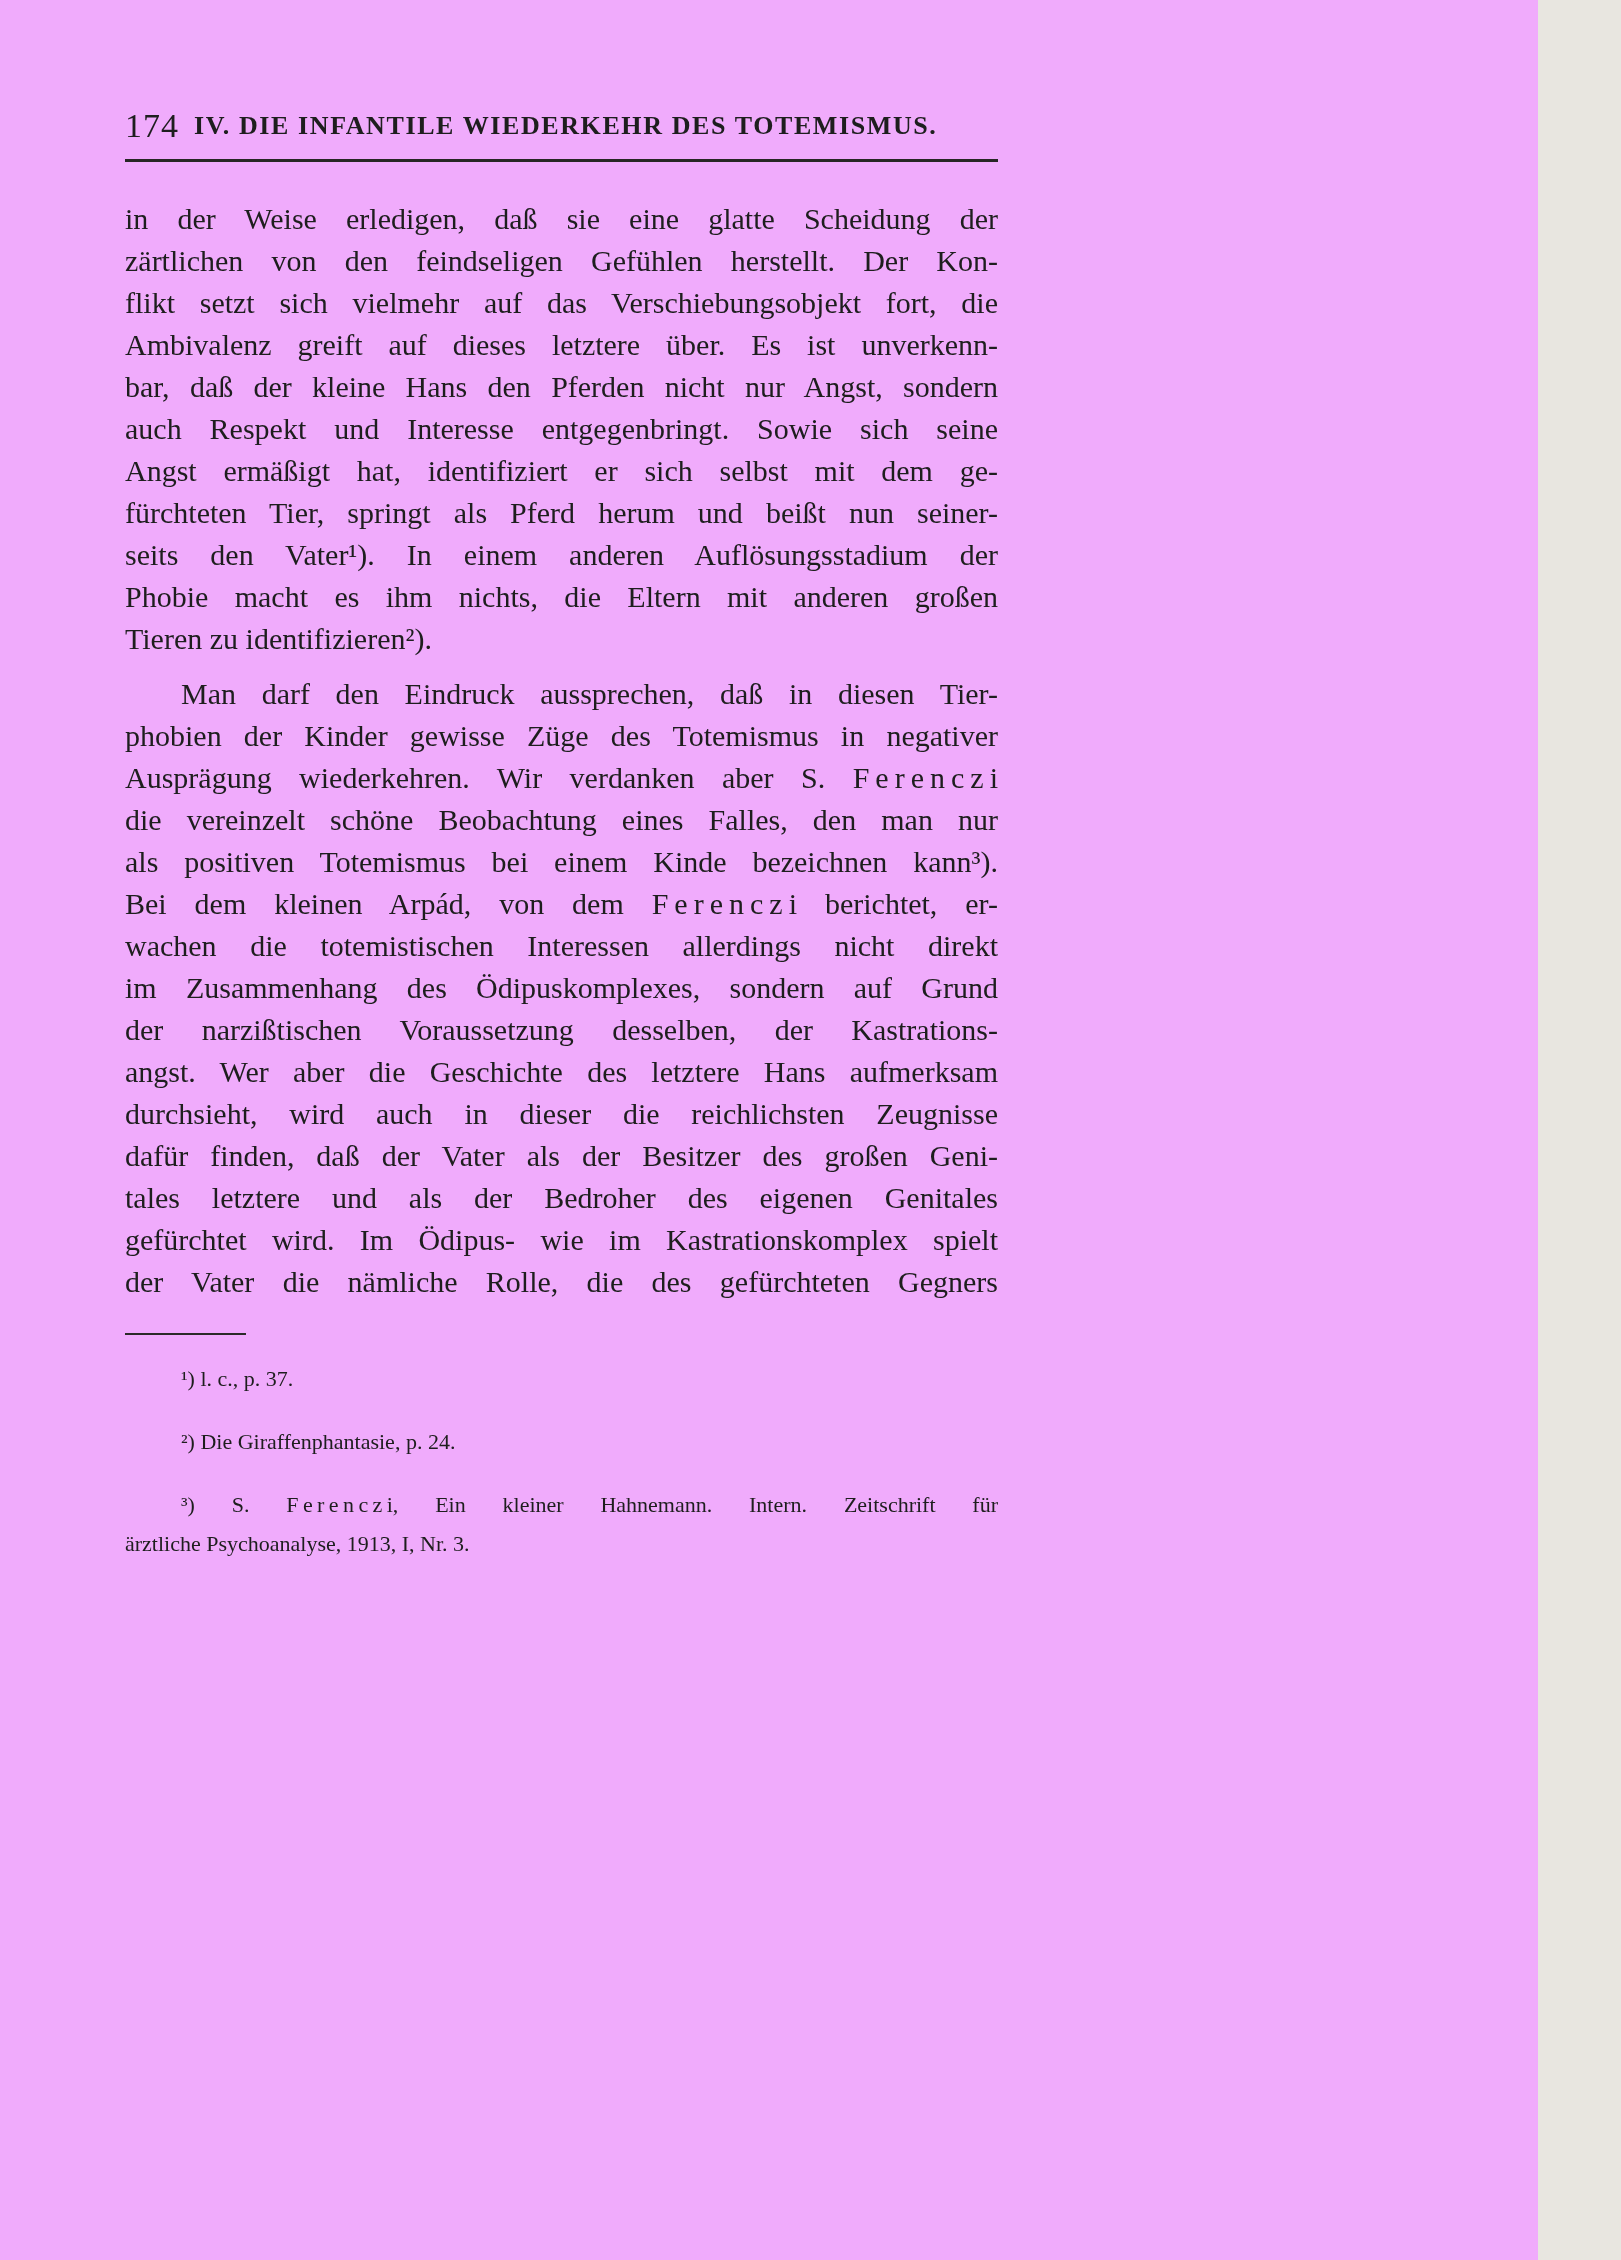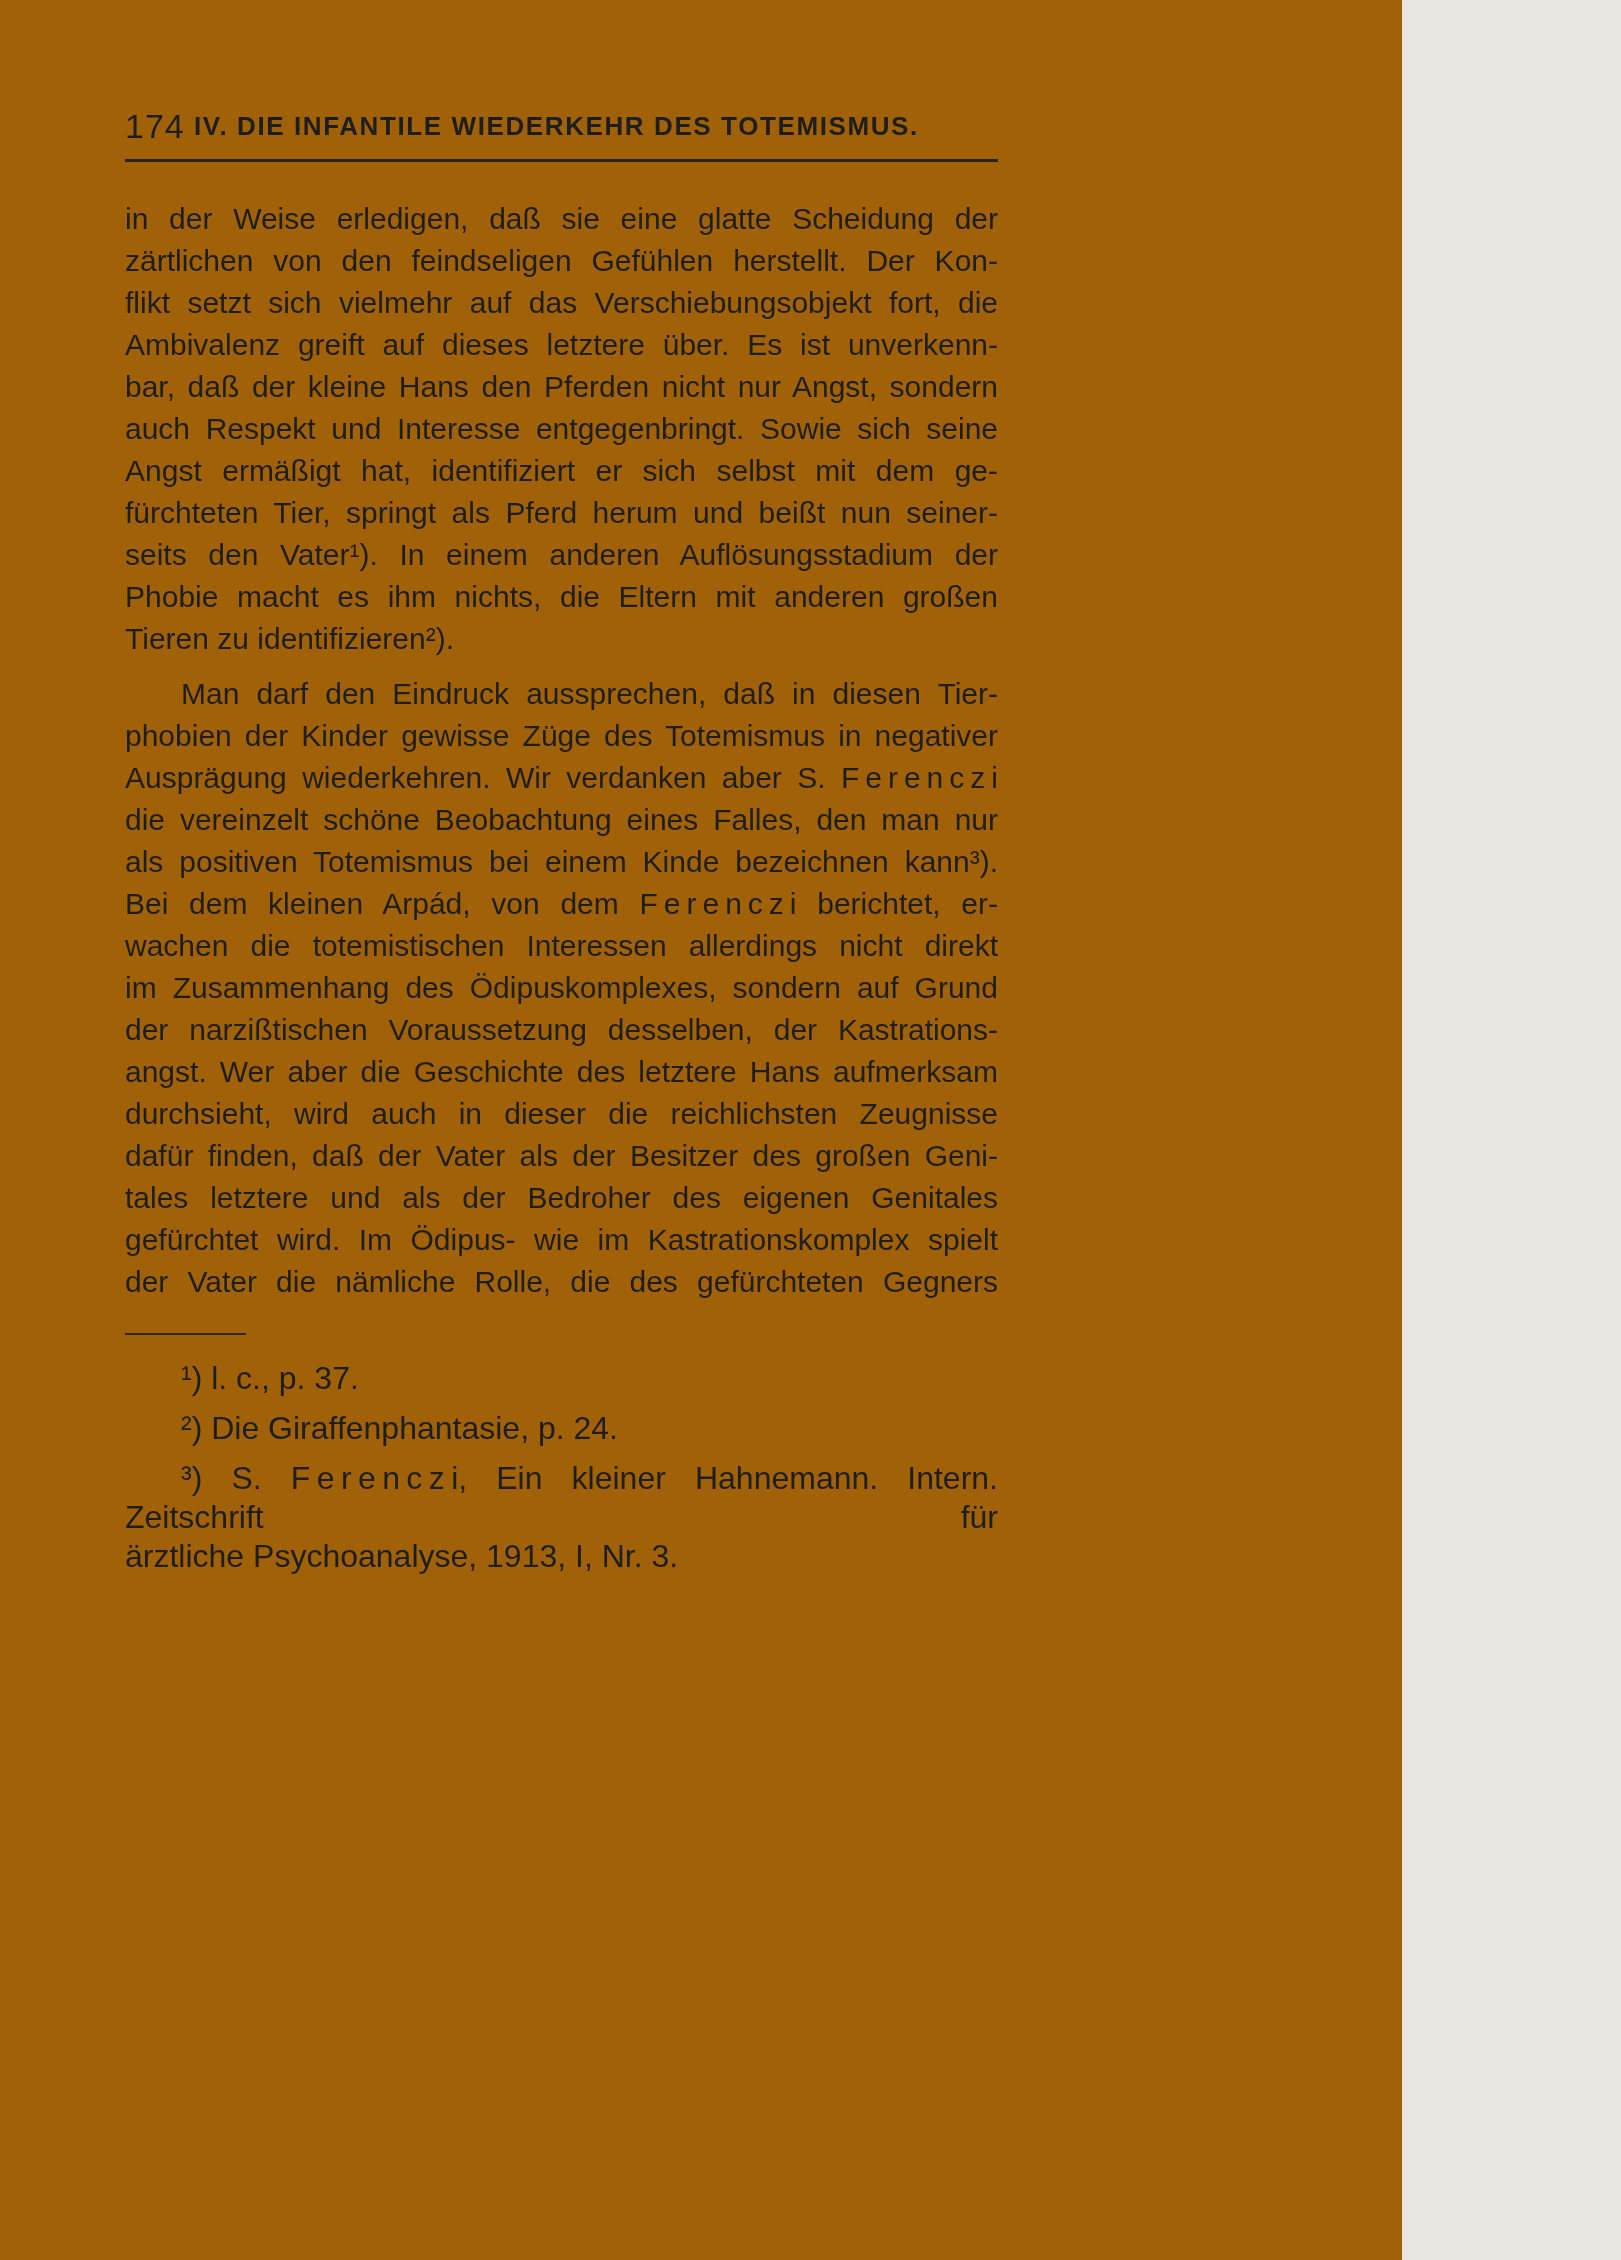--- a/index.html
+++ b/index.html
@@ -1,22 +1,22 @@
 <!DOCTYPE html>
 <html><head>
 <meta charset="utf-8">
 <style>
   html, body { margin: 0; padding: 0; background: #e8e6e0; }
   .page {
     position: relative;
-    width: 1402px;
+    width: 1538px;
     height: 2260px;
-    background: #a16207;
+    background: #f0abfc;
     overflow: hidden;
-    font-family: Liberation Sans, sans-serif;
+    font-family: Liberation Serif, serif;
     color: #1e1e1e;
     box-sizing: border-box;
   }
   .content {
     position: absolute;
     left: 125px;
     top: 103px;
     width: 873px;
   }
   
@@ -61,23 +61,23 @@
   .para + .para { margin-top: 13px; }
   
   .footnotes { margin-top: 30px; }
   .fn-rule {
     border: 0;
     border-top: 2px solid #2b2a28;
     width: 121px;
     margin: 0 0 24px 0;
   }
   .footnote {
-    font-size: 32px;
+    font-size: 22px;
     line-height: 39px;
-    margin-top: 11px;
+    margin-top: 24px;
   }
   .fn-line {
     text-align: justify;
     text-align-last: justify;
   }
   .fn-line.end { text-align-last: left; }
   .fn-line.indent { text-indent: 56px; }
 </style>
 </head>
 <body>

